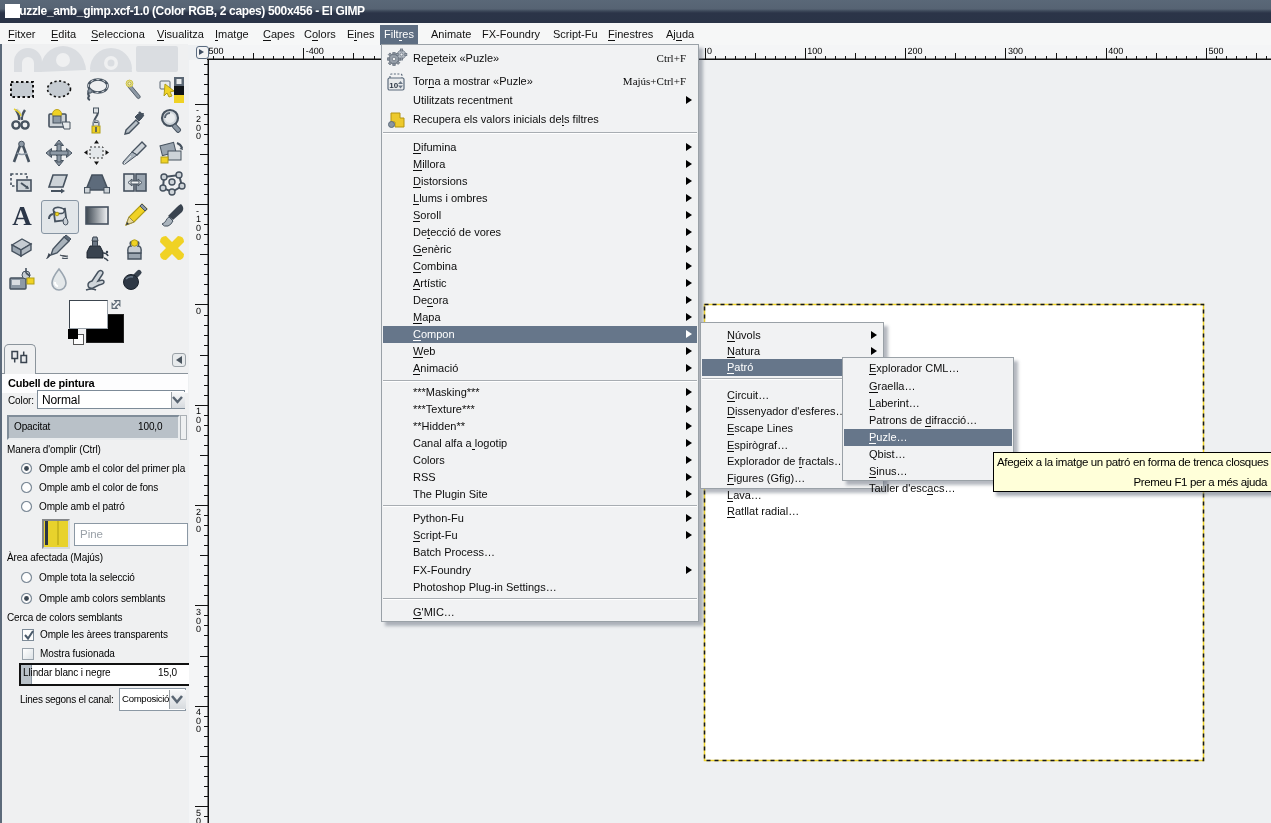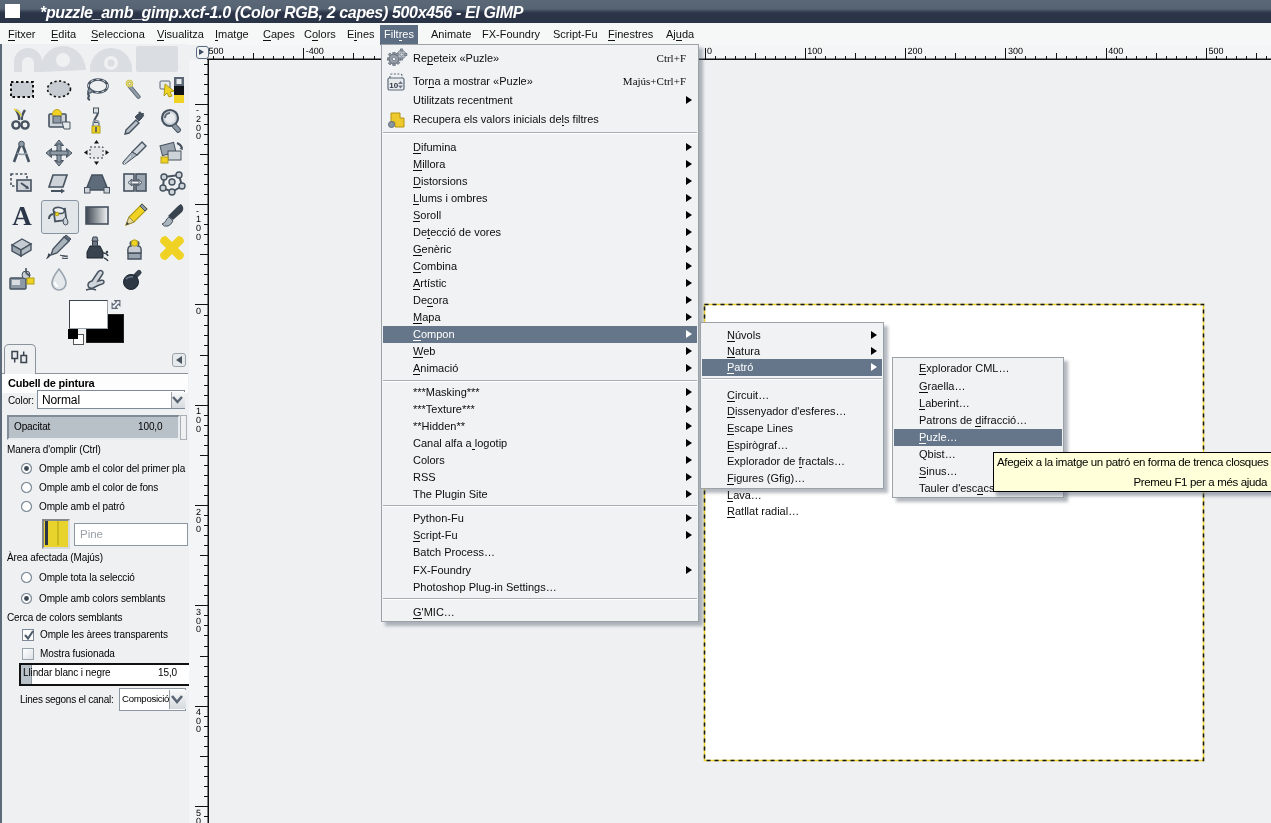--- a/index.html
+++ b/index.html
@@ -1,21 +1,21 @@
 <!DOCTYPE html>
 <html><head><meta charset="utf-8">
 <style>
 html,body{margin:0;padding:0;}
 body{width:1271px;height:823px;position:relative;overflow:hidden;
   font-family:"Liberation Sans",sans-serif;background:#eef0f2;}
 .abs{position:absolute;white-space:nowrap;}
 #titlebar{left:0;top:0;width:1271px;height:23px;
   background:linear-gradient(#5a6878 0px,#566373 9px,#3c4859 11px,#2b3448 13px,#2a3447 23px);}
 #titleicon{left:5px;top:4px;width:15px;height:14px;background:#fff;}
-#titletext{left:40px;top:4px;color:#fff;font-size:16px;font-weight:bold;letter-spacing:-0.35px;font-style:italic;}
+#titletext{left:8px;top:4px;color:#fff;font-size:12px;font-weight:bold;letter-spacing:-0.35px;}
 #menubar{left:0;top:23px;width:1271px;height:22px;background:#f6f7f7;
   border-bottom:1px solid #d2d5d8;font-size:11px;color:#111;}
 .mitem{position:absolute;top:2px;height:20px;line-height:19px;padding:0 8px;}
 .mitem.hl{background:#5e6e82;color:#fff;}
 u{text-decoration:none;border-bottom:1px solid currentColor;}
 #imgarea{left:188px;top:45px;width:1083px;height:778px;background:#eef0f2;}
 #cornerbtn{left:196px;top:46px;width:11px;height:11px;background:#f2f3f4;
   border:1px solid #5a6b80;border-radius:3px;}
 #cornerbtn:after{content:"";position:absolute;left:2px;top:2px;
   border-left:5px solid #3e4d61;border-top:3px solid transparent;border-bottom:3px solid transparent;}
@@ -792,21 +792,21 @@
 <div class="mi mi2" style="top:147px">
       <span class="lbl"><u>F</u>igures (Gfig)…</span>
     </div>
 <div class="mi mi2" style="top:164px">
       <span class="lbl"><u>L</u>ava…</span>
     </div>
 <div class="mi mi2" style="top:180px">
       <span class="lbl"><u>R</u>atllat radial…</span>
     </div>
 </div>
-<div class="abs menu" style="left:892px;top:357px;width:172px;height:141px">
+<div class="abs menu" style="left:842px;top:357px;width:172px;height:124px">
 <div class="mi mi2" style="top:2px">
       <span class="lbl"><u>E</u>xplorador CML…</span>
     </div>
 <div class="mi mi2" style="top:20px">
       <span class="lbl"><u>G</u>raella…</span>
     </div>
 <div class="mi mi2" style="top:37px">
       <span class="lbl"><u>L</u>aberint…</span>
     </div>
 <div class="mi mi2" style="top:54px">

